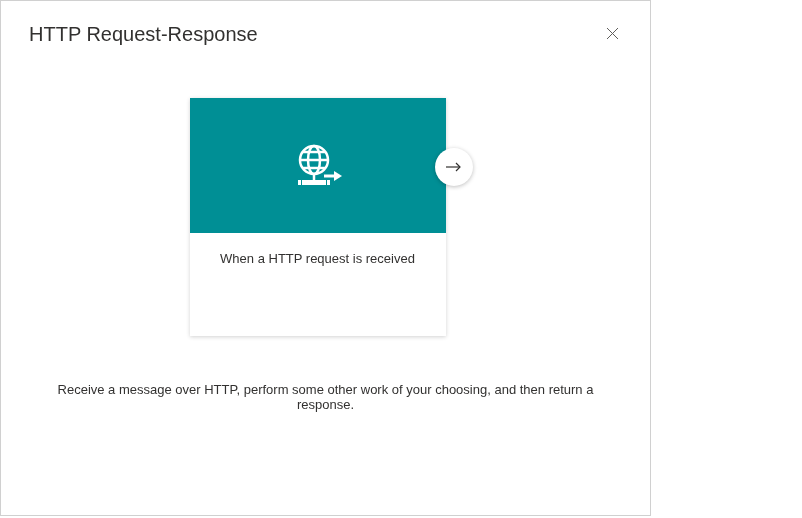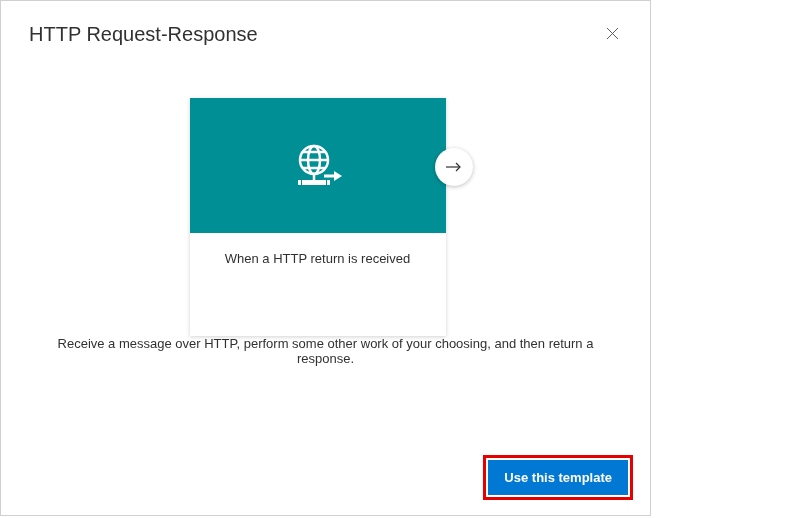--- a/index.html
+++ b/index.html
@@ -93,20 +93,21 @@
       justify-content: center;
       position: relative;
       margin-left: -19px;
       margin-right: -19px;
       z-index: 5;
     }
     .description {
       text-align: center;
       font-size: 13px;
       color: #323130;
+      margin-top: 46px;
       padding: 0 32px;
     }
     .footer {
       position: absolute;
       bottom: 20px;
       right: 22px;
     }
     .primary-btn {
       background: #0078d4;
       color: #fff;
@@ -147,35 +148,32 @@
             <line x1="13" y1="30" x2="35" y2="30" stroke="#fff" stroke-width="2.5"></line>
             <line x1="24" y1="36" x2="24" y2="42" stroke="#fff" stroke-width="2.5"></line>
             <rect x="12" y="42" width="24" height="5" fill="#fff"></rect>
             <rect x="8" y="42" width="3" height="5" fill="#fff"></rect>
             <rect x="37" y="42" width="3" height="5" fill="#fff"></rect>
             <line x1="34" y1="38" x2="46" y2="38" stroke="#fff" stroke-width="3"></line>
             <polygon points="44,33 52,38 44,43" fill="#fff"></polygon>
           </svg>
         </div>
         <div class="card-bottom">
-          <div class="card-label">When a HTTP return is received</div>
+          <div class="card-label">When a HTTP request is received</div>
         </div>
       </div>
 
       <div class="arrow-wrap">
         <div class="arrow-circle">
           <svg width="18" height="12" viewBox="0 0 18 12">
             <line x1="1" y1="6" x2="15" y2="6" stroke="#323130" stroke-width="1.2"></line>
             <polyline points="11,2 15,6 11,10" fill="none" stroke="#323130" stroke-width="1.2"></polyline>
           </svg>
         </div>
       </div>
 
 
     </div>
   </div>
 
   <div class="description">Receive a message over HTTP, perform some other work of your choosing, and then return a response.</div>
 
-  <div class="footer">
-    <button class="primary-btn">Use this template</button>
-  </div>
 </div>
 
 </body></html>

